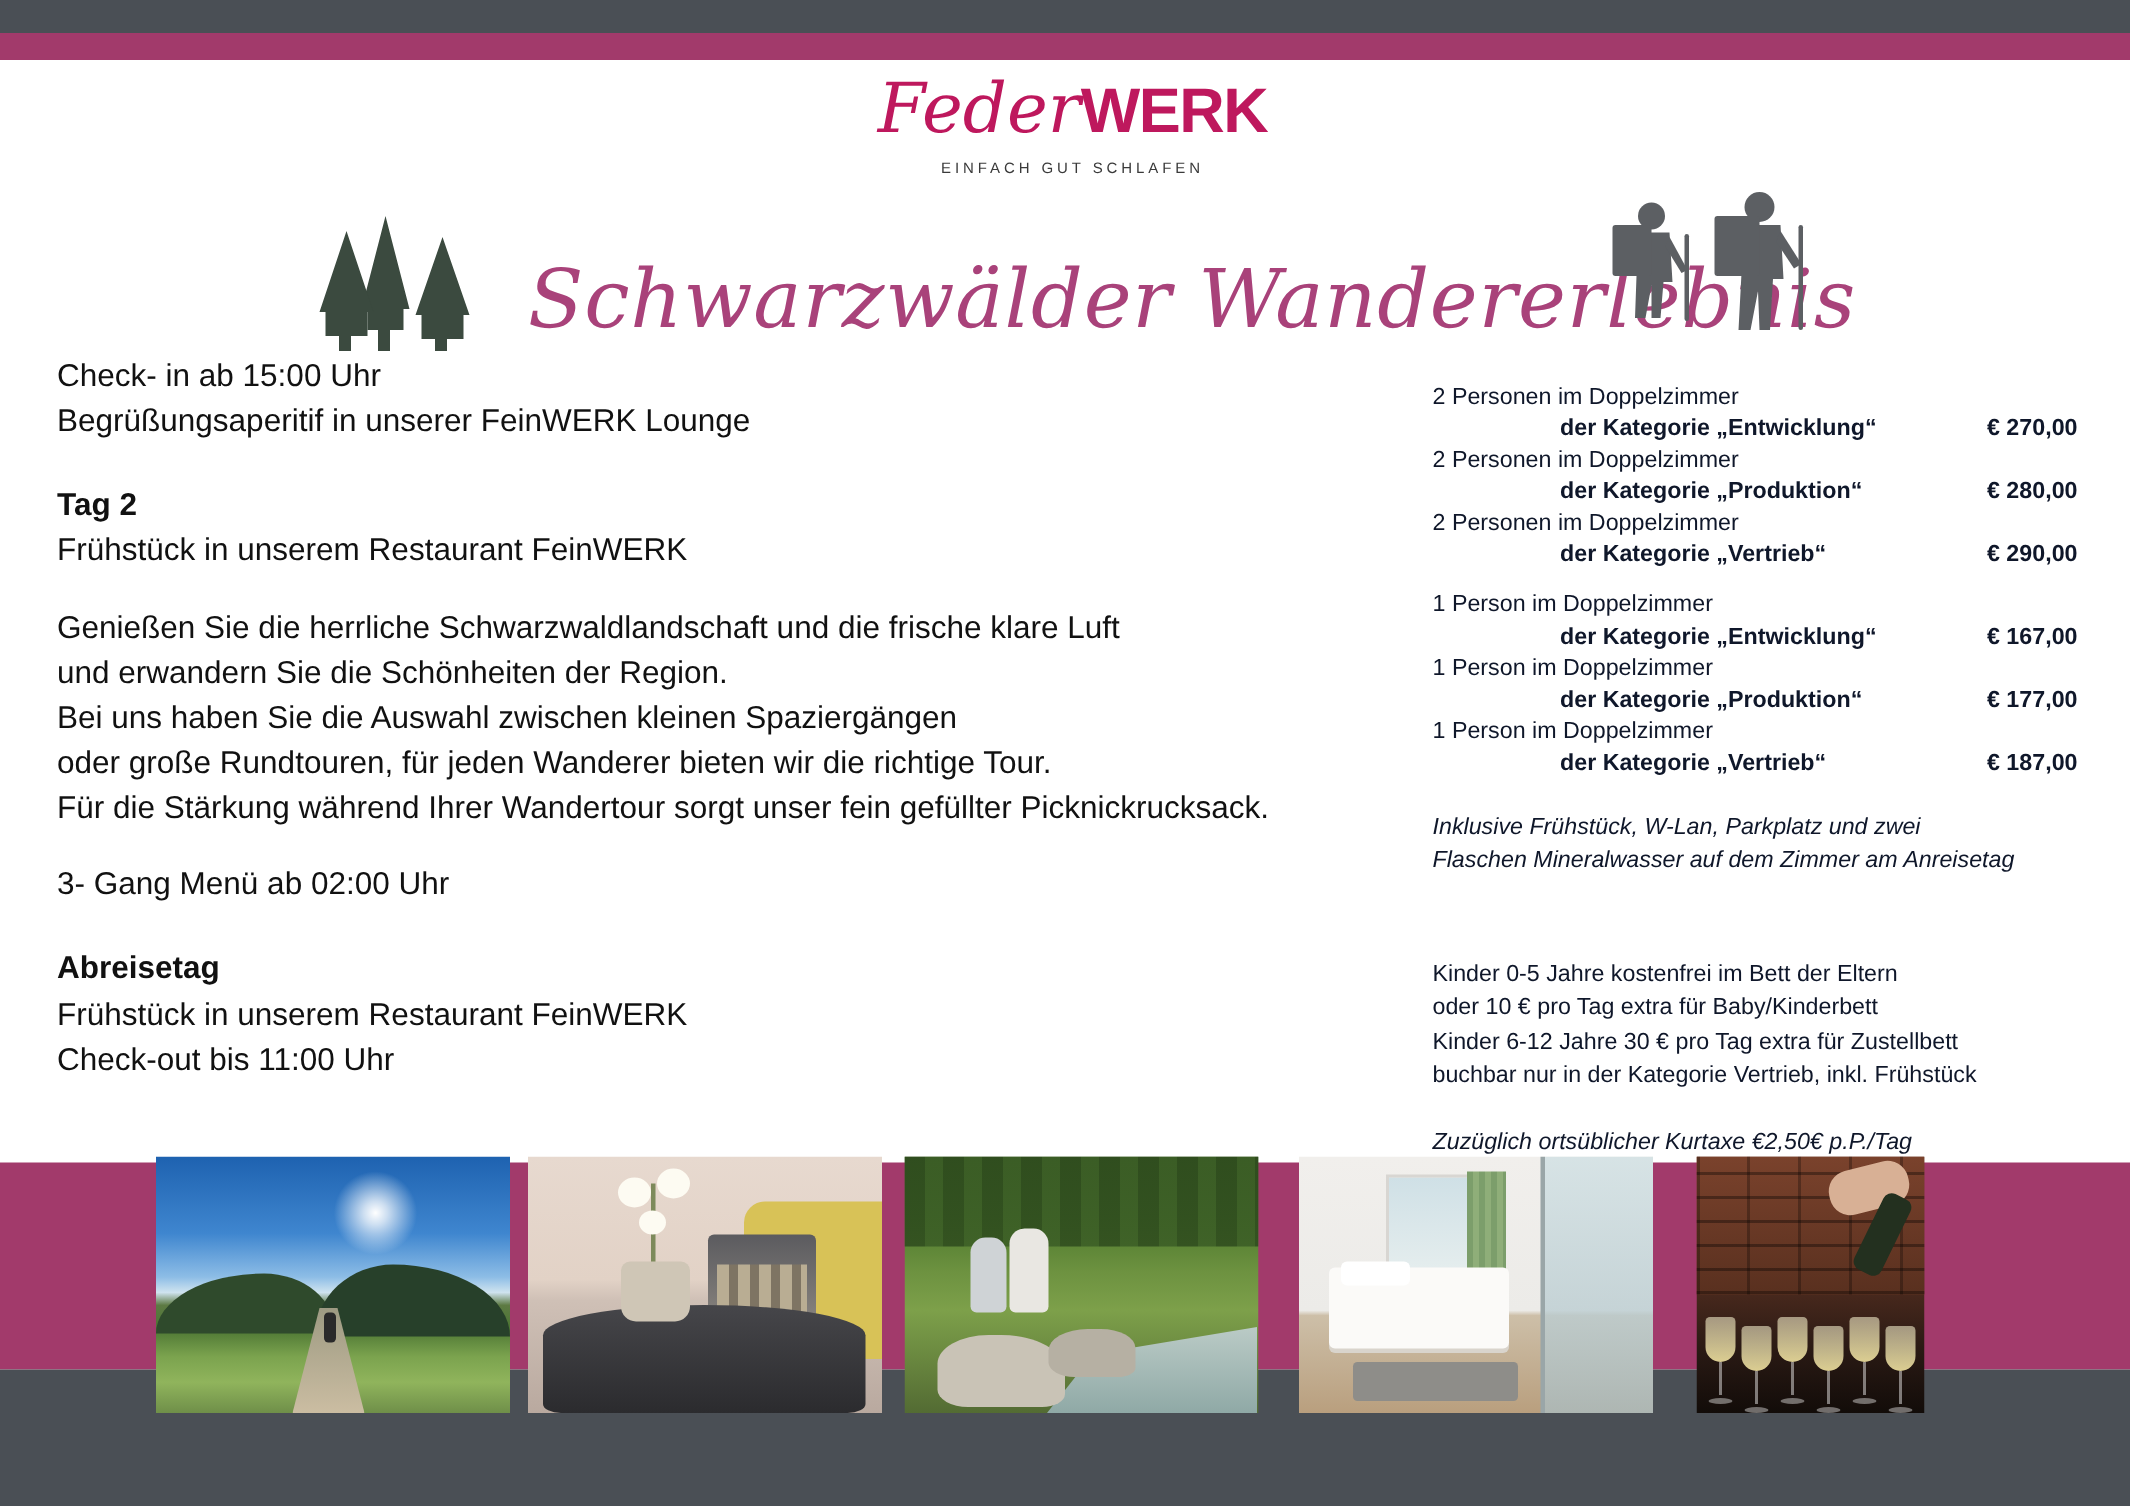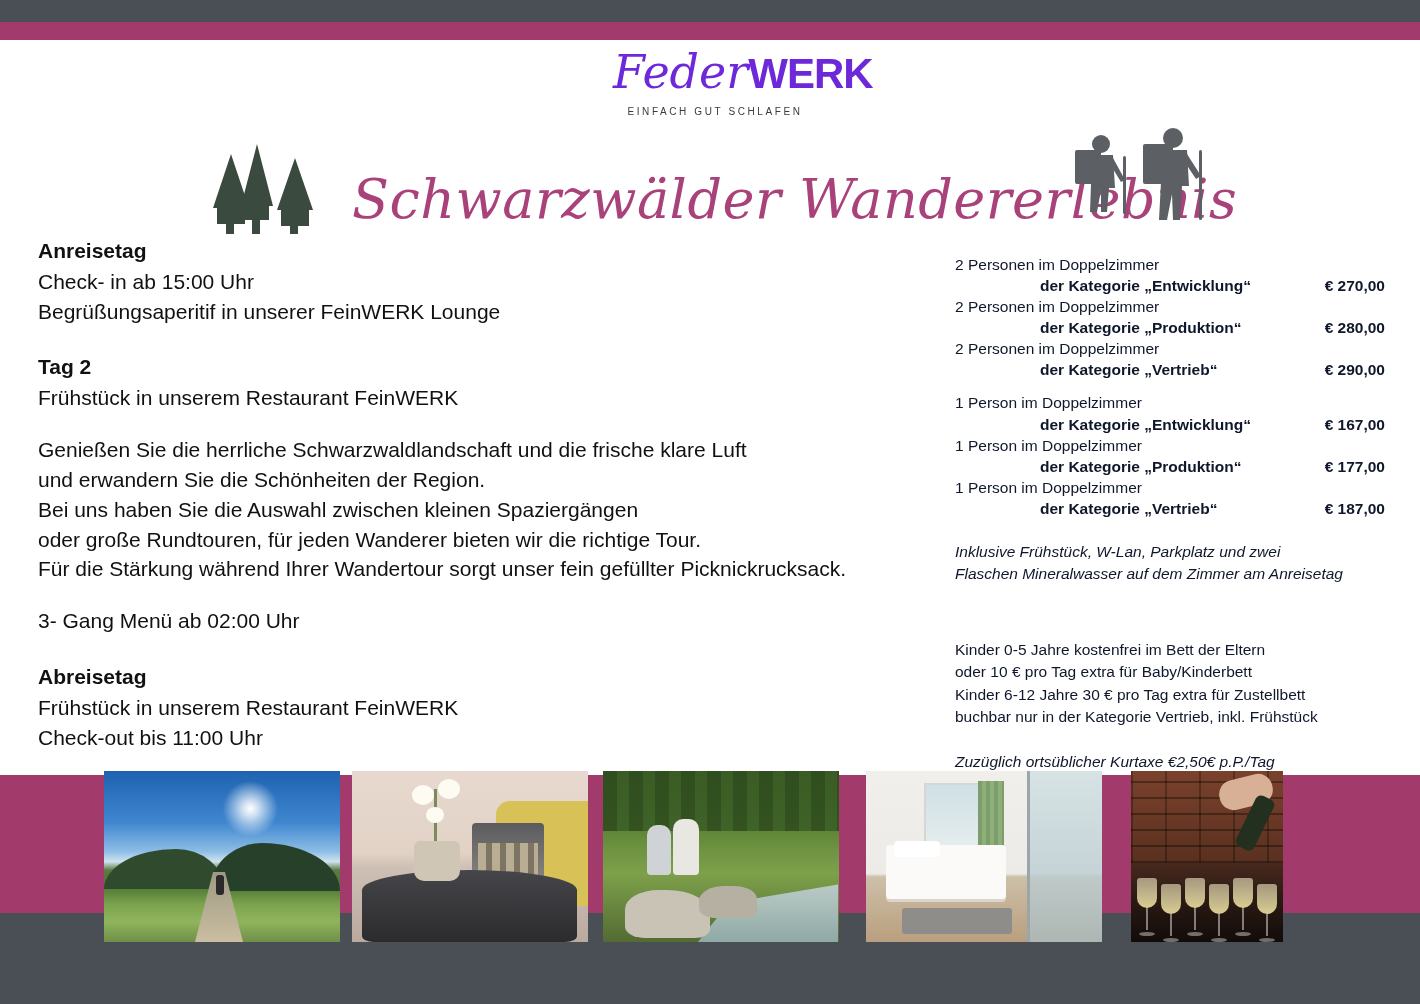--- a/index.html
+++ b/index.html
@@ -46,24 +46,23 @@
     position: absolute;
     left: 585px;
     top: 8px;
     width: 260px;
     text-align: center;
   }
   .logo-main {
     font-family: "DejaVu Serif", serif;
     font-size: 44px;
     letter-spacing: 0px;
-    color: #6d28d9;
+    color: #be185d;
     line-height: 1.05;
     white-space: nowrap;
-    margin-left: 28px;
   }
   .logo-main .script {
     font-family: "DejaVu Serif", serif;
     font-style: italic;
     font-size: 46px;
     font-weight: 400;
   }
   .logo-main .werk {
     font-family: "Liberation Sans", sans-serif;
     font-weight: 700;
@@ -406,21 +405,20 @@
           <path d="M110 22 L132 22 L134 58 L127 58 L125 92 L118 92 L117 66 L112 92 L104 92 L106 54 Z"></path>
           <rect x="88" y="16" width="30" height="40" rx="2"></rect>
           <path d="M132 26 L146 48 L141 51 L129 33 Z"></path>
           <rect x="144" y="22" width="3" height="70" rx="1.5"></rect>
         </g>
       </svg>
     </div>
   </div>
 
   <div class="left-col">
-    <p class="h">Anreisetag</p>
     <p class="it">Check- in ab 15:00 Uhr</p>
     <p>Begrüßungsaperitif in unserer FeinWERK Lounge</p>
 
     <div class="block-gap"></div>
 
     <p class="h">Tag 2</p>
     <p>Frühstück in unserem Restaurant FeinWERK</p>
 
     <div class="small-gap"></div>
 

